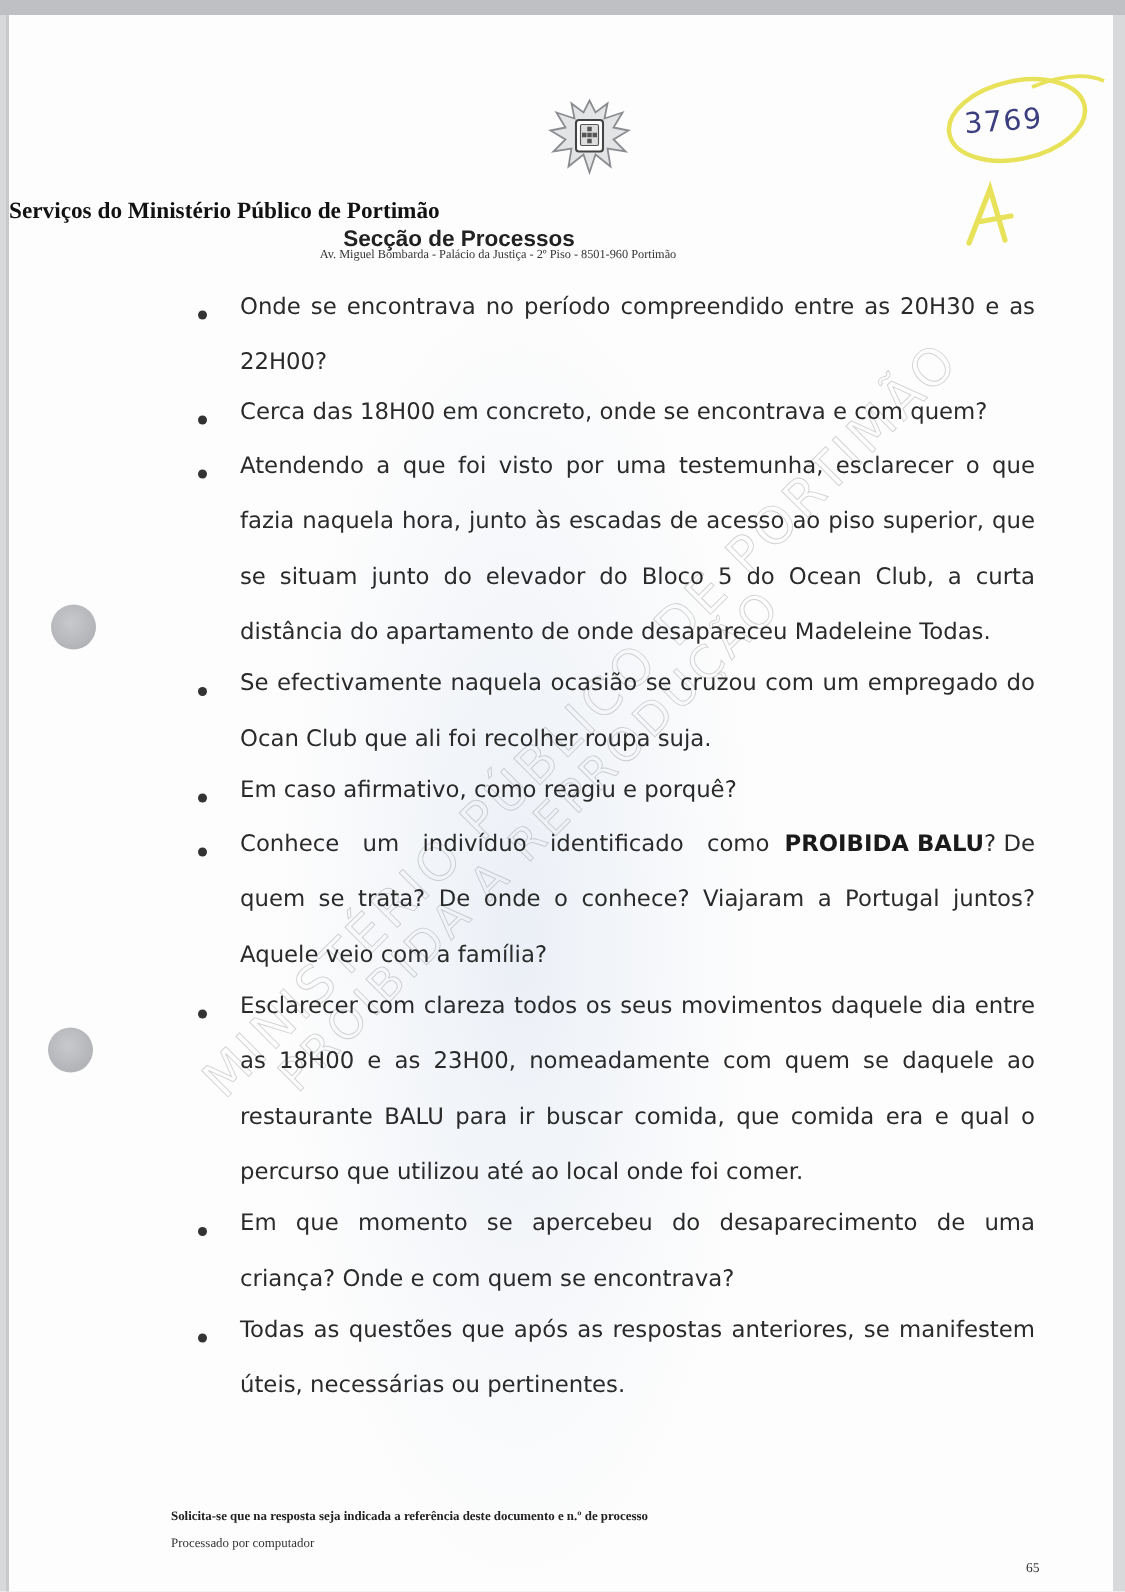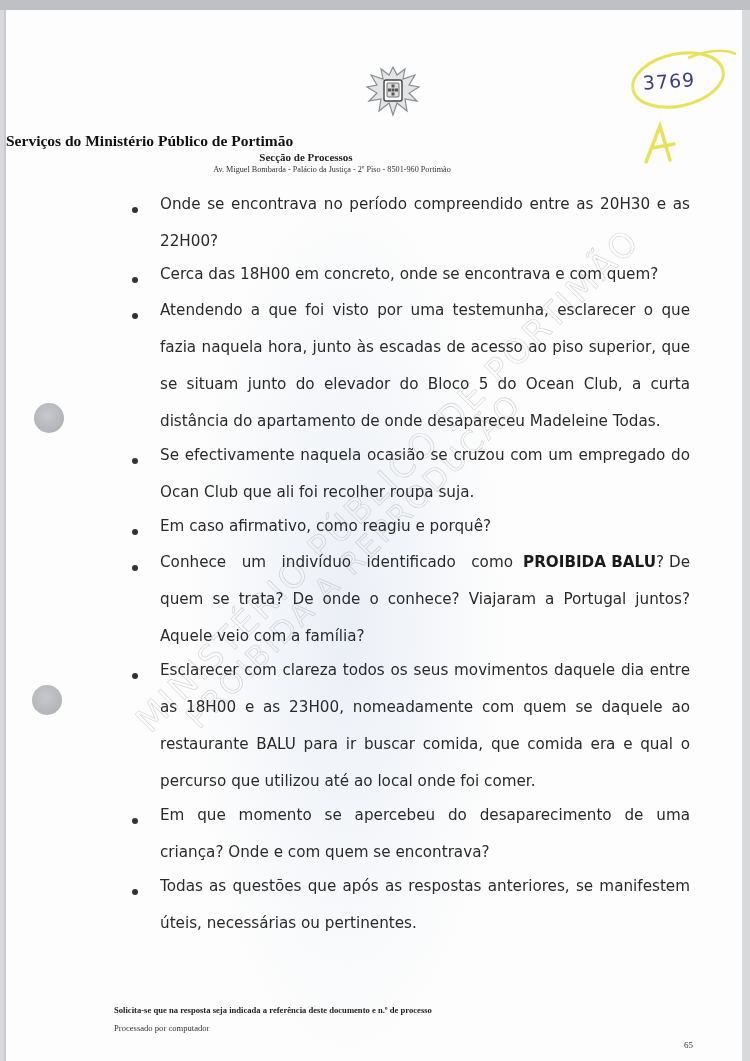--- a/index.html
+++ b/index.html
@@ -26,22 +26,22 @@
   .crest {
     position: absolute; left: 357px; top: 53px; width: 60px; height: 56px;
   }
   .header-title {
     position: absolute; left: 0; width: 736px; top: 122px;
     font-family: "Liberation Serif", serif;
     font-weight: bold; font-size: 15.5px; color: #111;
   }
   .header-sub {
     position: absolute; left: 0; width: 600px; top: 141px;
-    text-align: center; font-family: Liberation Serif, serif;
-    font-weight: bold; font-size: 11px; color: #222;
+    text-align: center; font-family: Liberation Sans, sans-serif;
+    font-weight: bold; font-size: 15px; color: #222;
   }
   .header-addr, .header-contact {
     position: absolute; left: 0; width: 652px;
     text-align: center; font-family: "Liberation Serif", serif;
     font-size: 8.2px; color: #333;
   }
   .header-addr { top: 155px; }
   .header-contact { top: 166px; }
 
   .handwriting {

